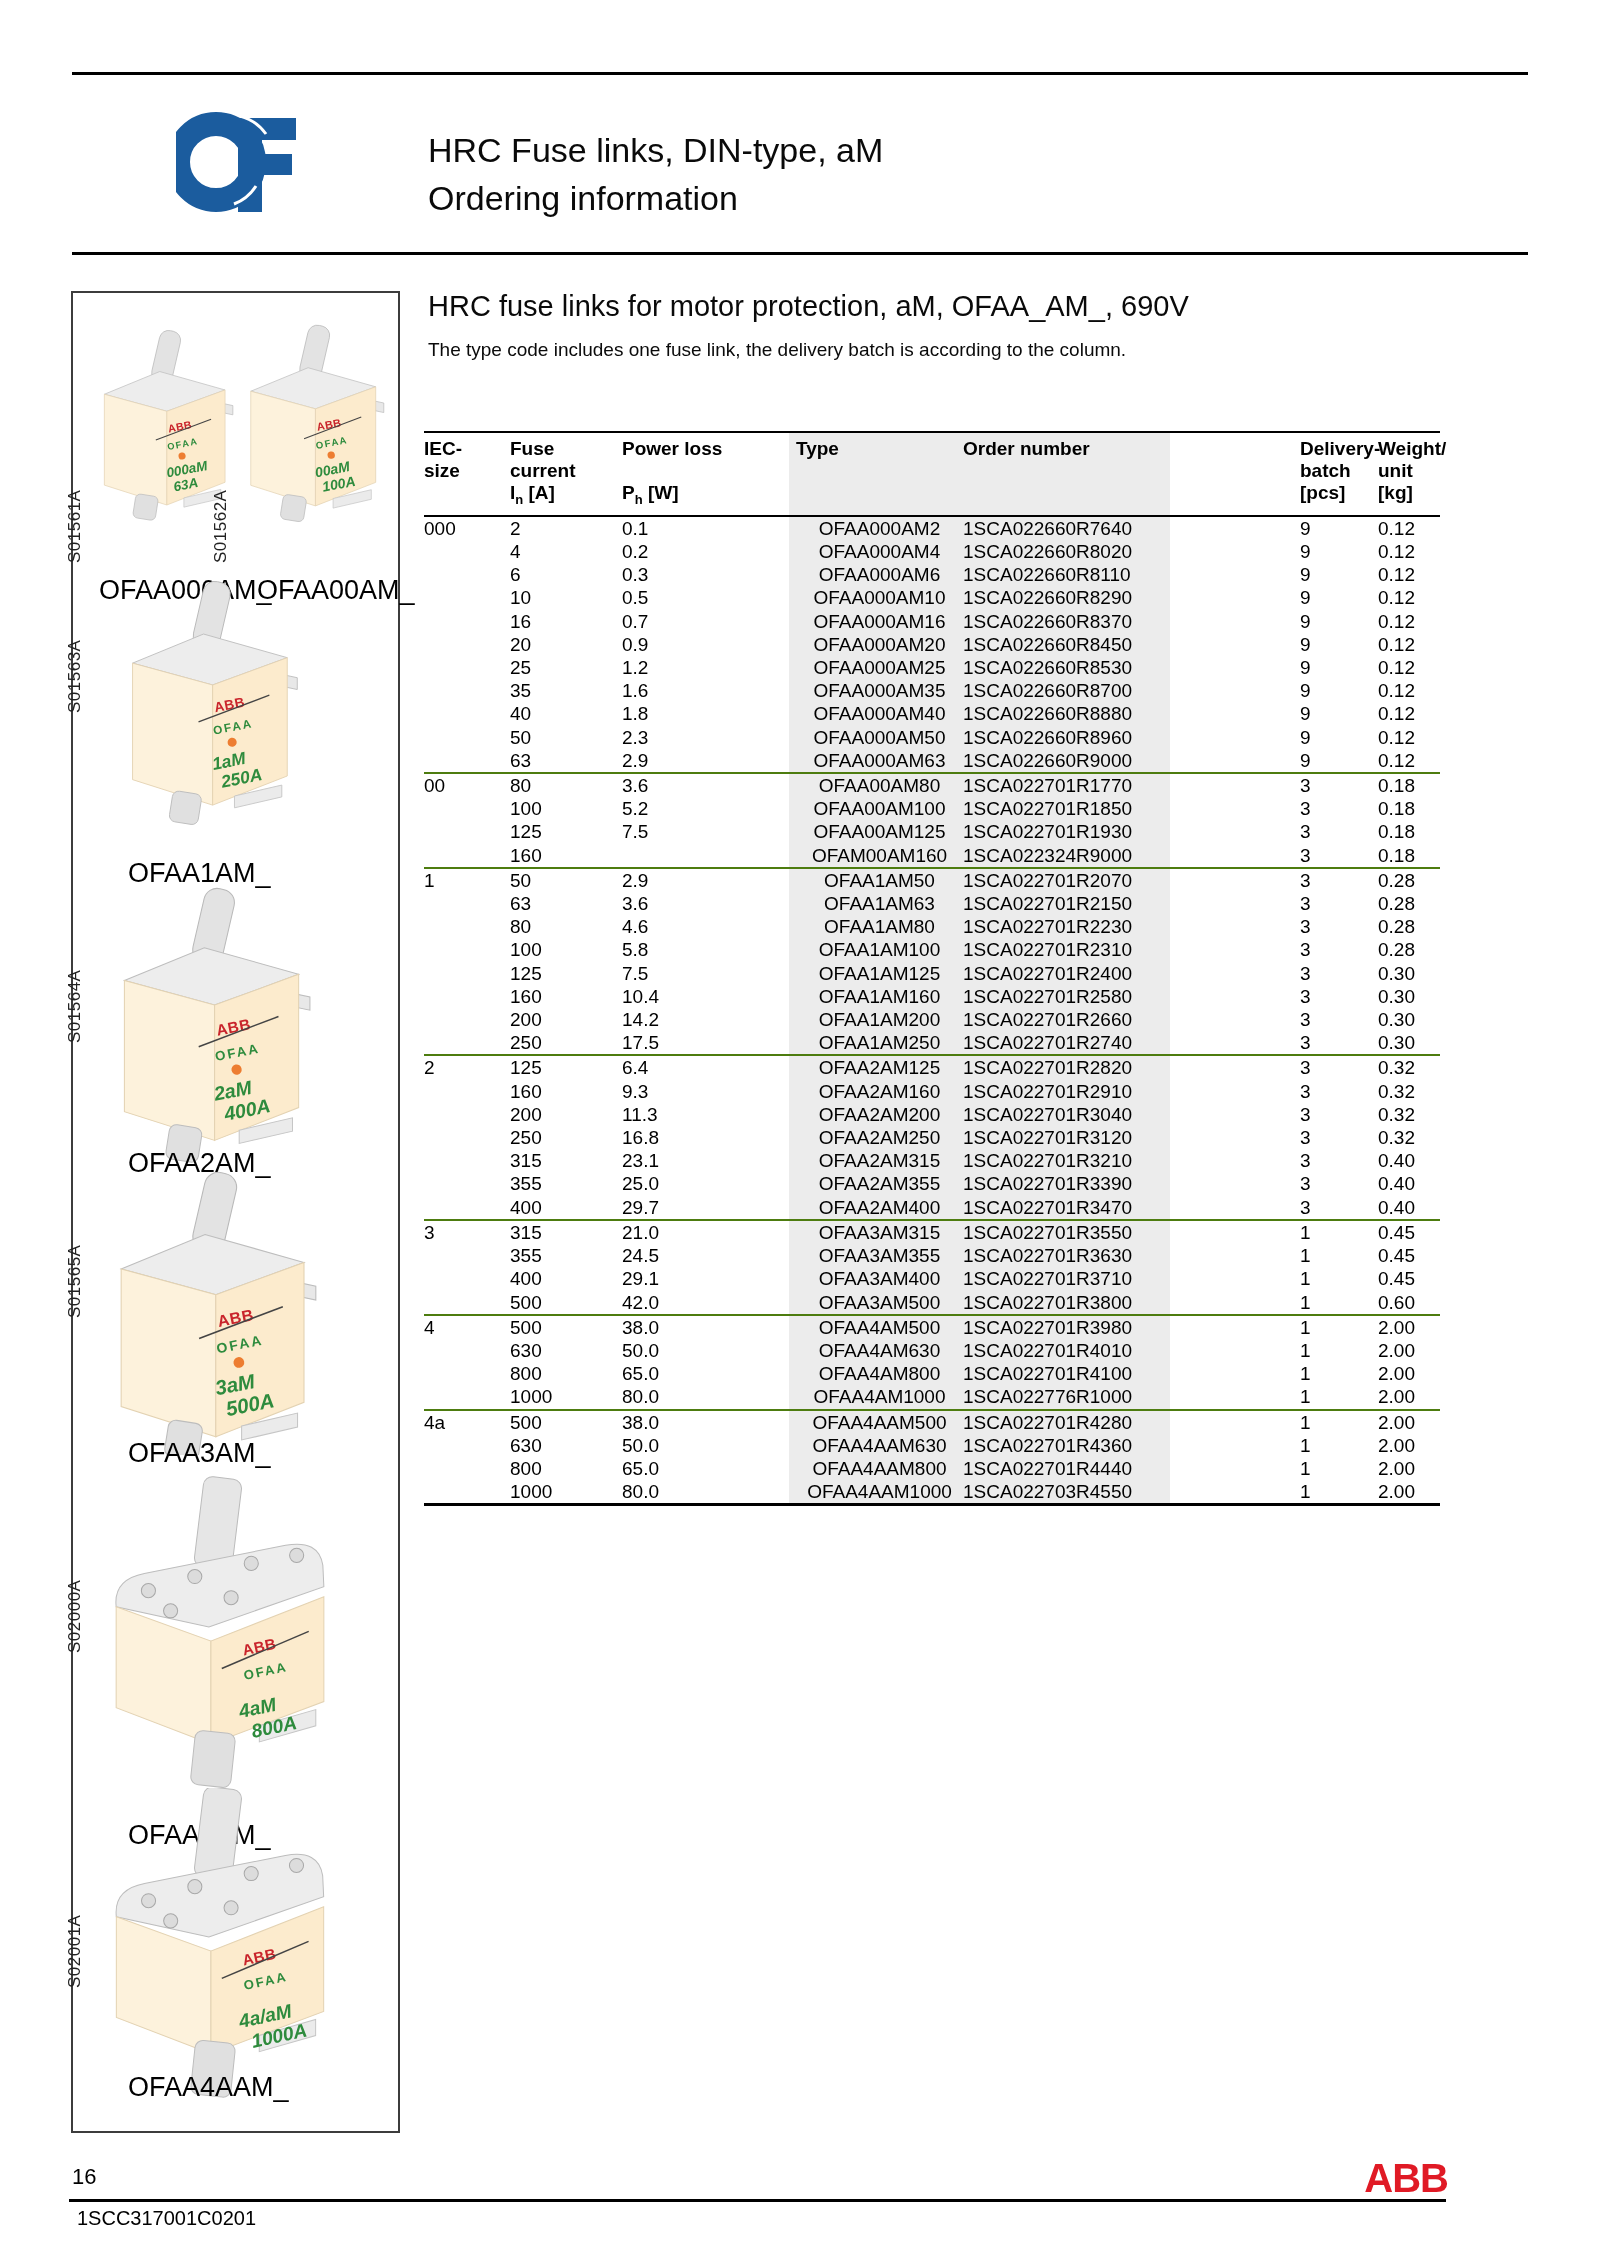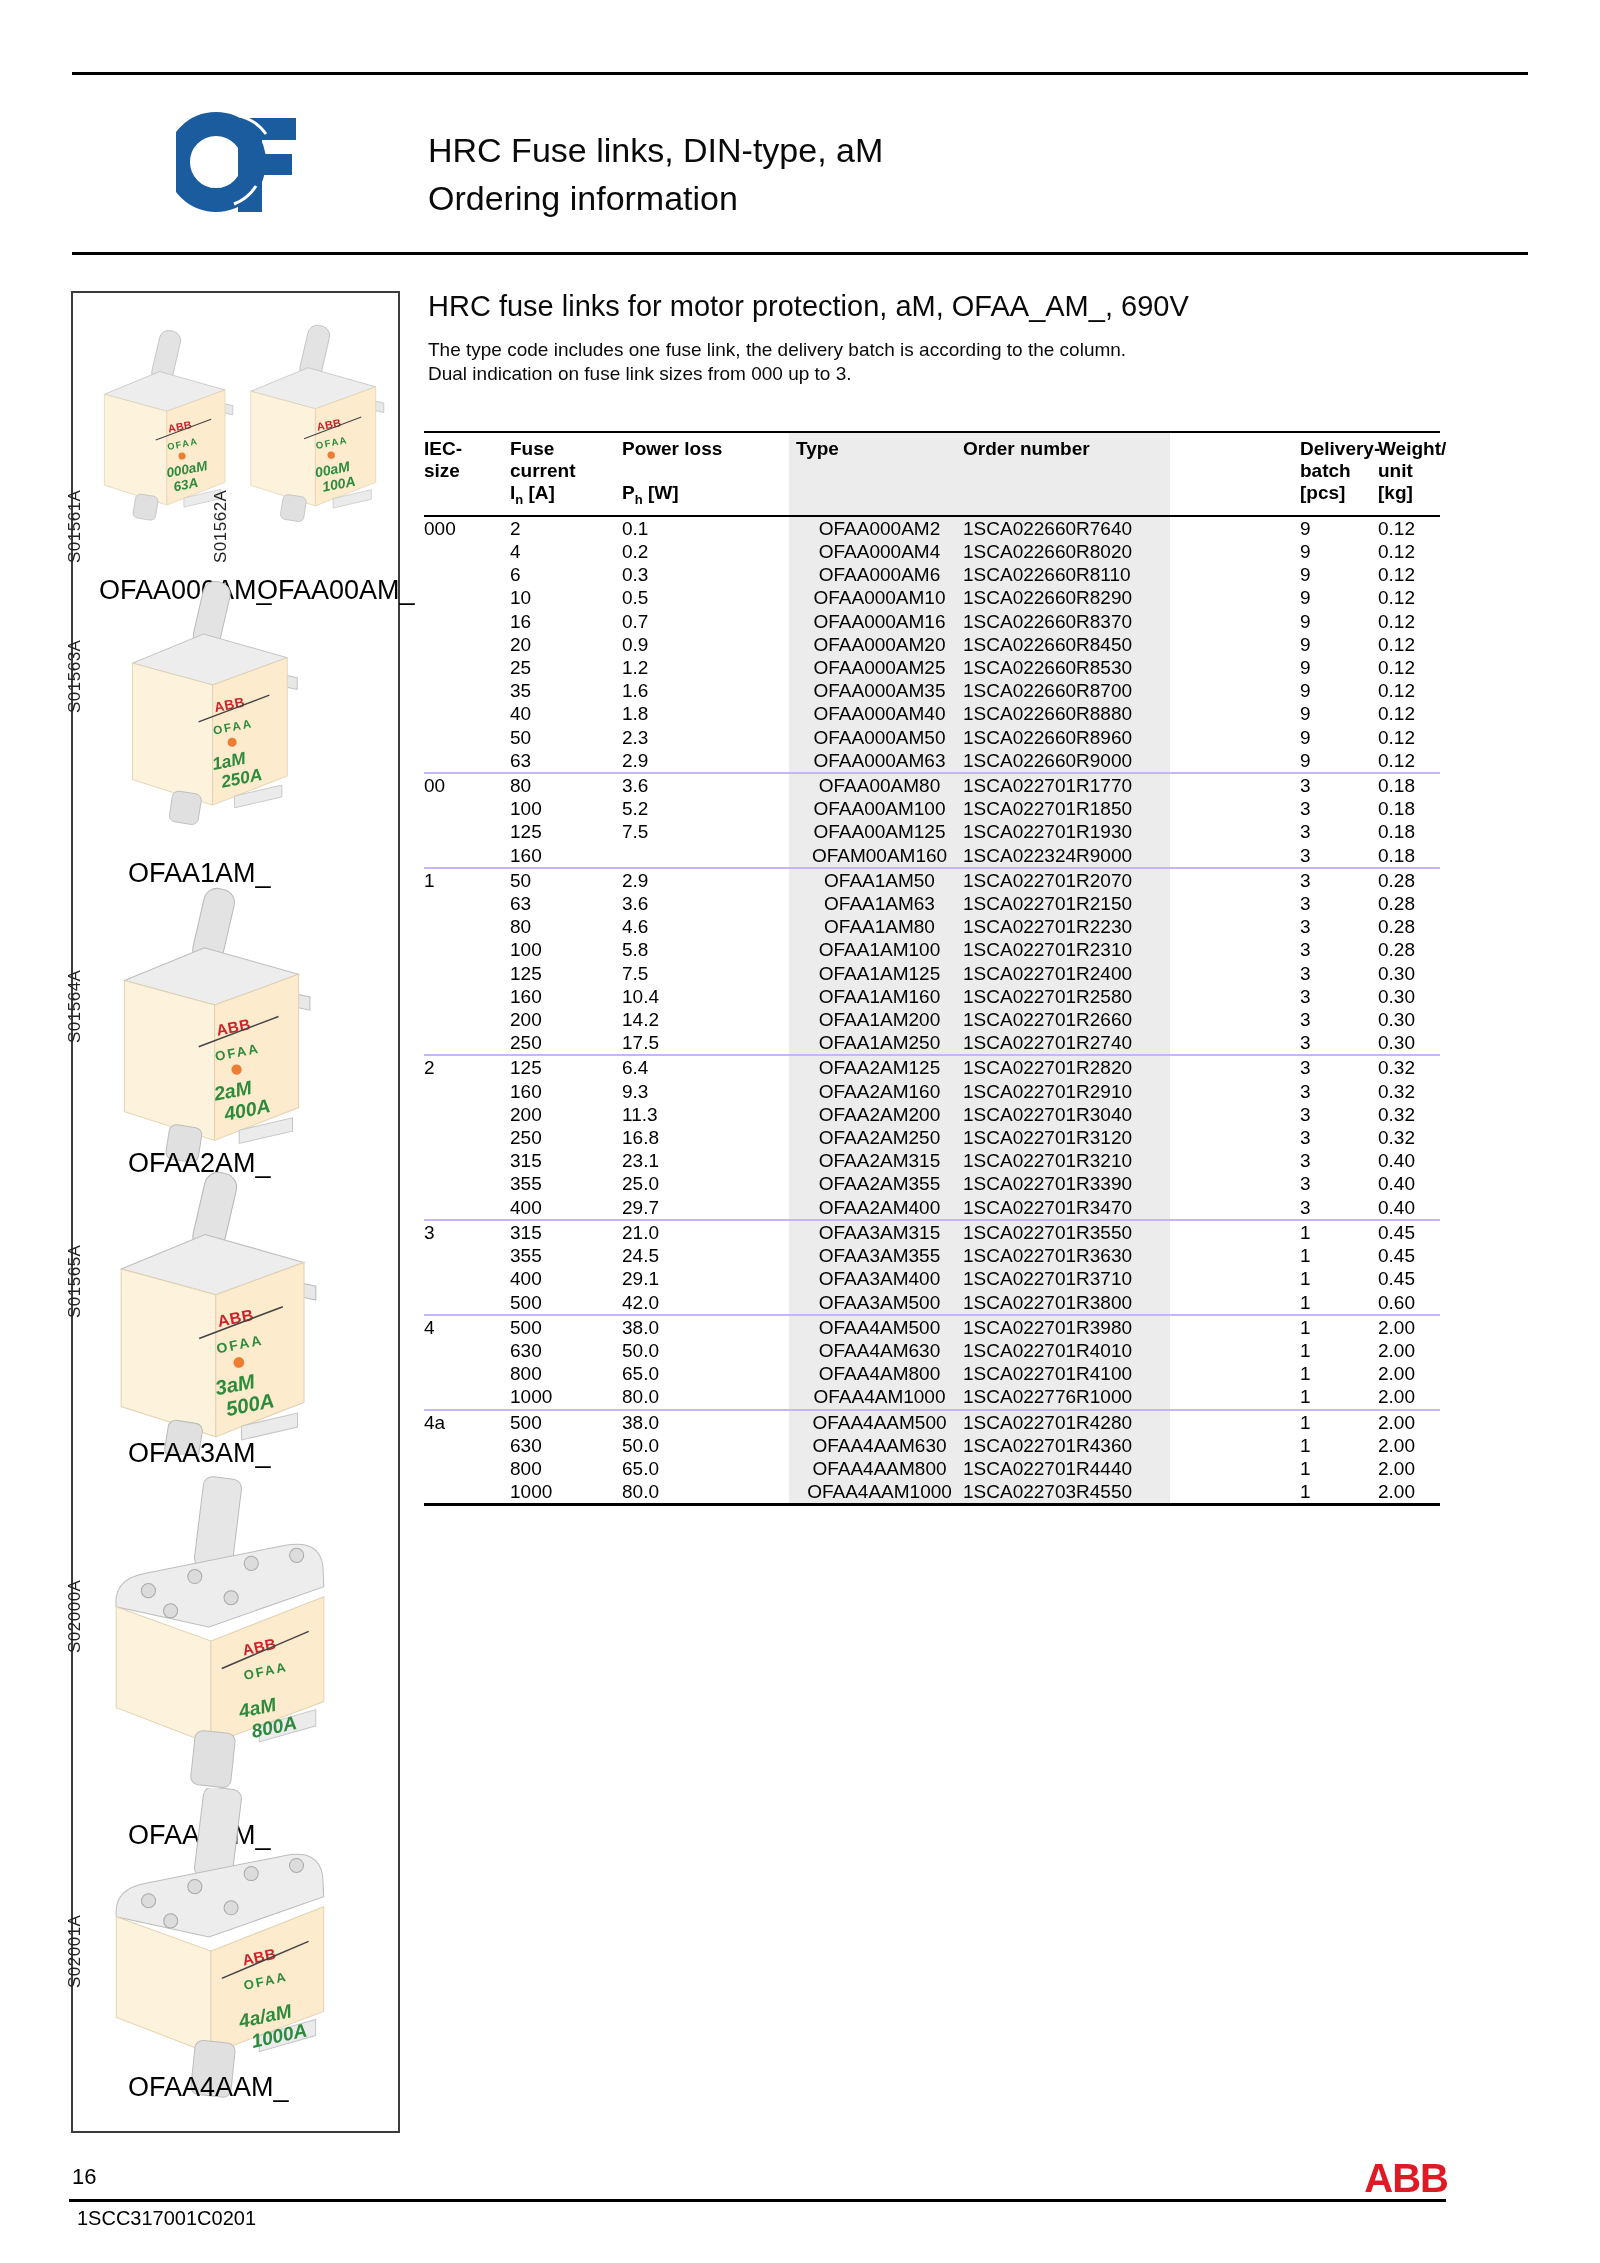--- a/index.html
+++ b/index.html
@@ -29,21 +29,21 @@
   .section-title{position:absolute;left:428px;top:290px;font-size:29px;color:#0a0a0a;}
   .section-intro{position:absolute;left:428px;top:338px;font-size:19px;line-height:23.5px;color:#0a0a0a;}
 
   
   .order-table-wrap{position:absolute;left:424px;top:399px;width:1016px;margin-top:32px;}
   table.order{border-collapse:collapse;table-layout:fixed;width:1016px;
     border-top:2px solid #000;border-bottom:3px solid #000;font-size:19px;}
   table.order thead{border-bottom:2px solid #000;}
   table.order th{font-weight:bold;text-align:left;vertical-align:top;padding:5px 0 4px 0;line-height:22px;white-space:nowrap;overflow:visible;}
   table.order td{height:23.2px;line-height:23.2px;padding:0;white-space:nowrap;overflow:visible;}
-  table.order tbody.group{border-top:2px solid #c4b5fd;}
+  table.order tbody.group{border-top:2px solid #4d7c0f;}
   table.order tbody.group:first-of-type{border-top:none;}
   .shade{background:#ececec;}
   .c-type-pad{padding-left:7px !important;text-align:center;}
   .c-bat-pad{padding-left:8px !important;}
   .c-wt-pad{padding-left:8px !important;}
   sub{font-size:13px;}
 
   
   .page-number{position:absolute;left:72px;top:2164px;font-size:22px;}
   .footer-rule{left:69px;top:2199px;width:1377px;height:3px;}
@@ -211,21 +211,20 @@
         <text x="134" y="232" class="f-rate">4a/aM</text>
         <text x="142" y="254" class="f-rate">1000A</text>
       </g>
       </svg>
       <div class="fig-caption" style="left:55px;top:1779px">OFAA4AAM_</div>
     </div>
 
   <div class="section-title">HRC fuse links for motor protection, aM, OFAA_AM_, 690V</div>
   <div class="section-intro">
     <div>The type code includes one fuse link, the delivery batch is according to the column.</div>
-    <div>Dual indication on fuse link sizes from 000 up to 3.</div>
   </div>
 
   <div class="order-table-wrap">
     <table class="order" id="order-table">
       <colgroup>
         <col style="width:86px">
           <col style="width:112px">
           <col style="width:167px">
         <col style="width:174px">
           <col style="width:207px">

